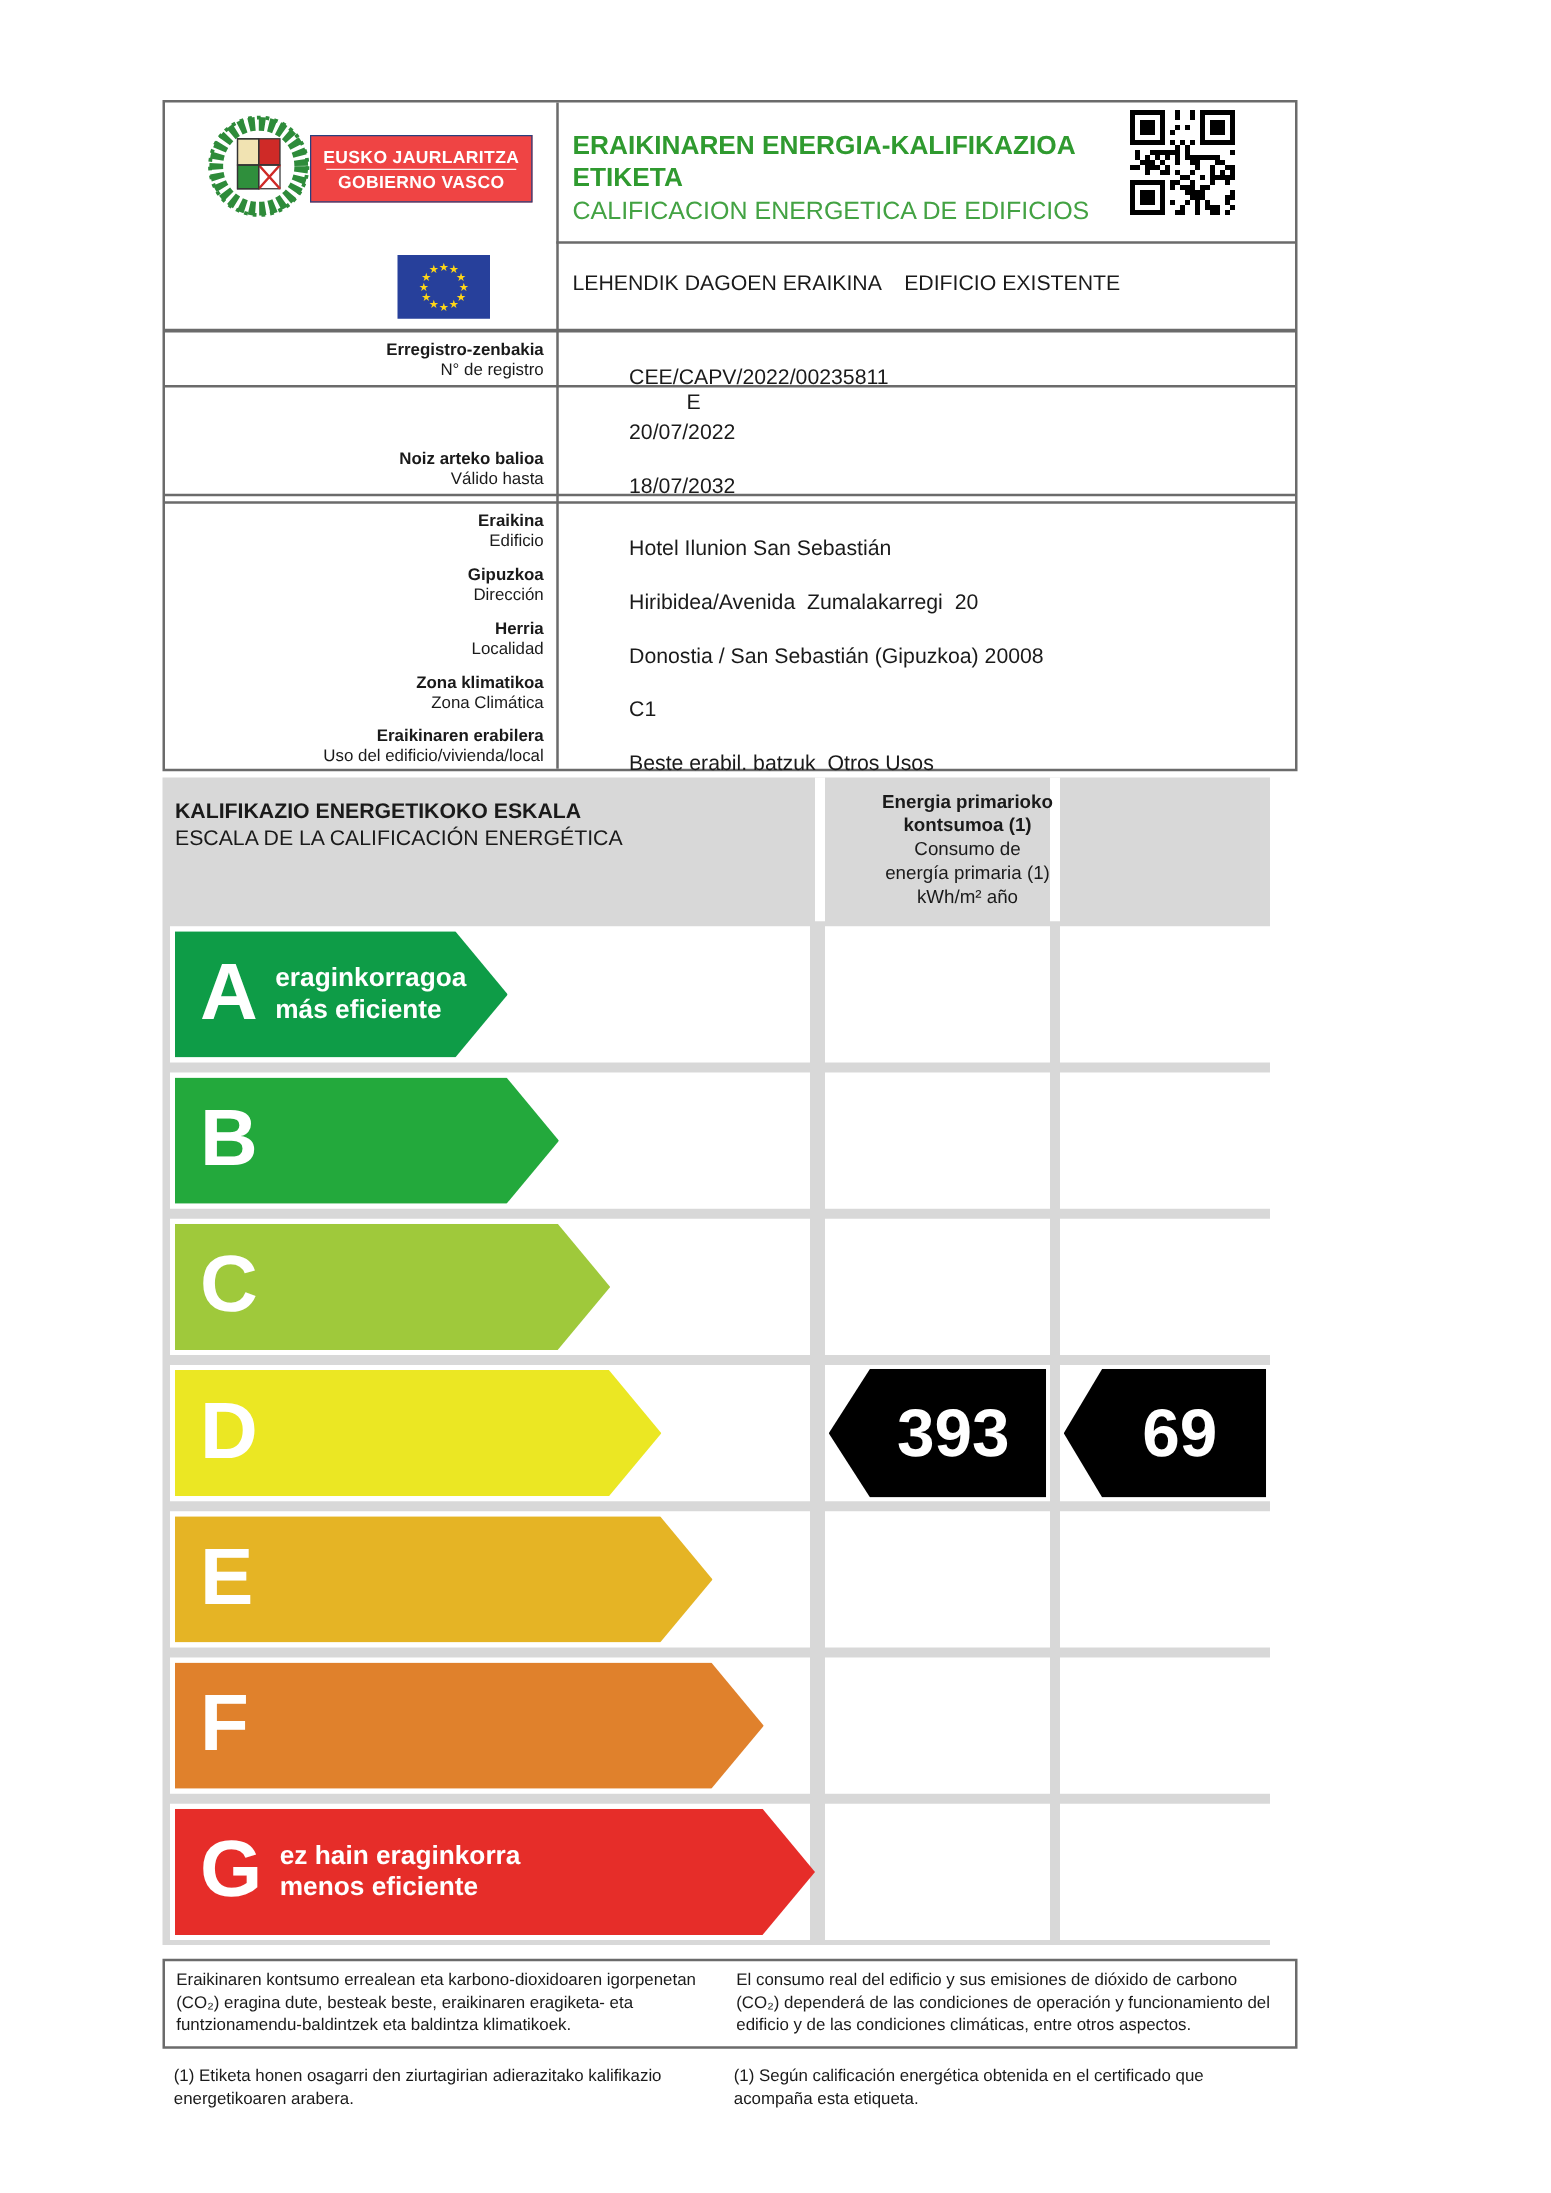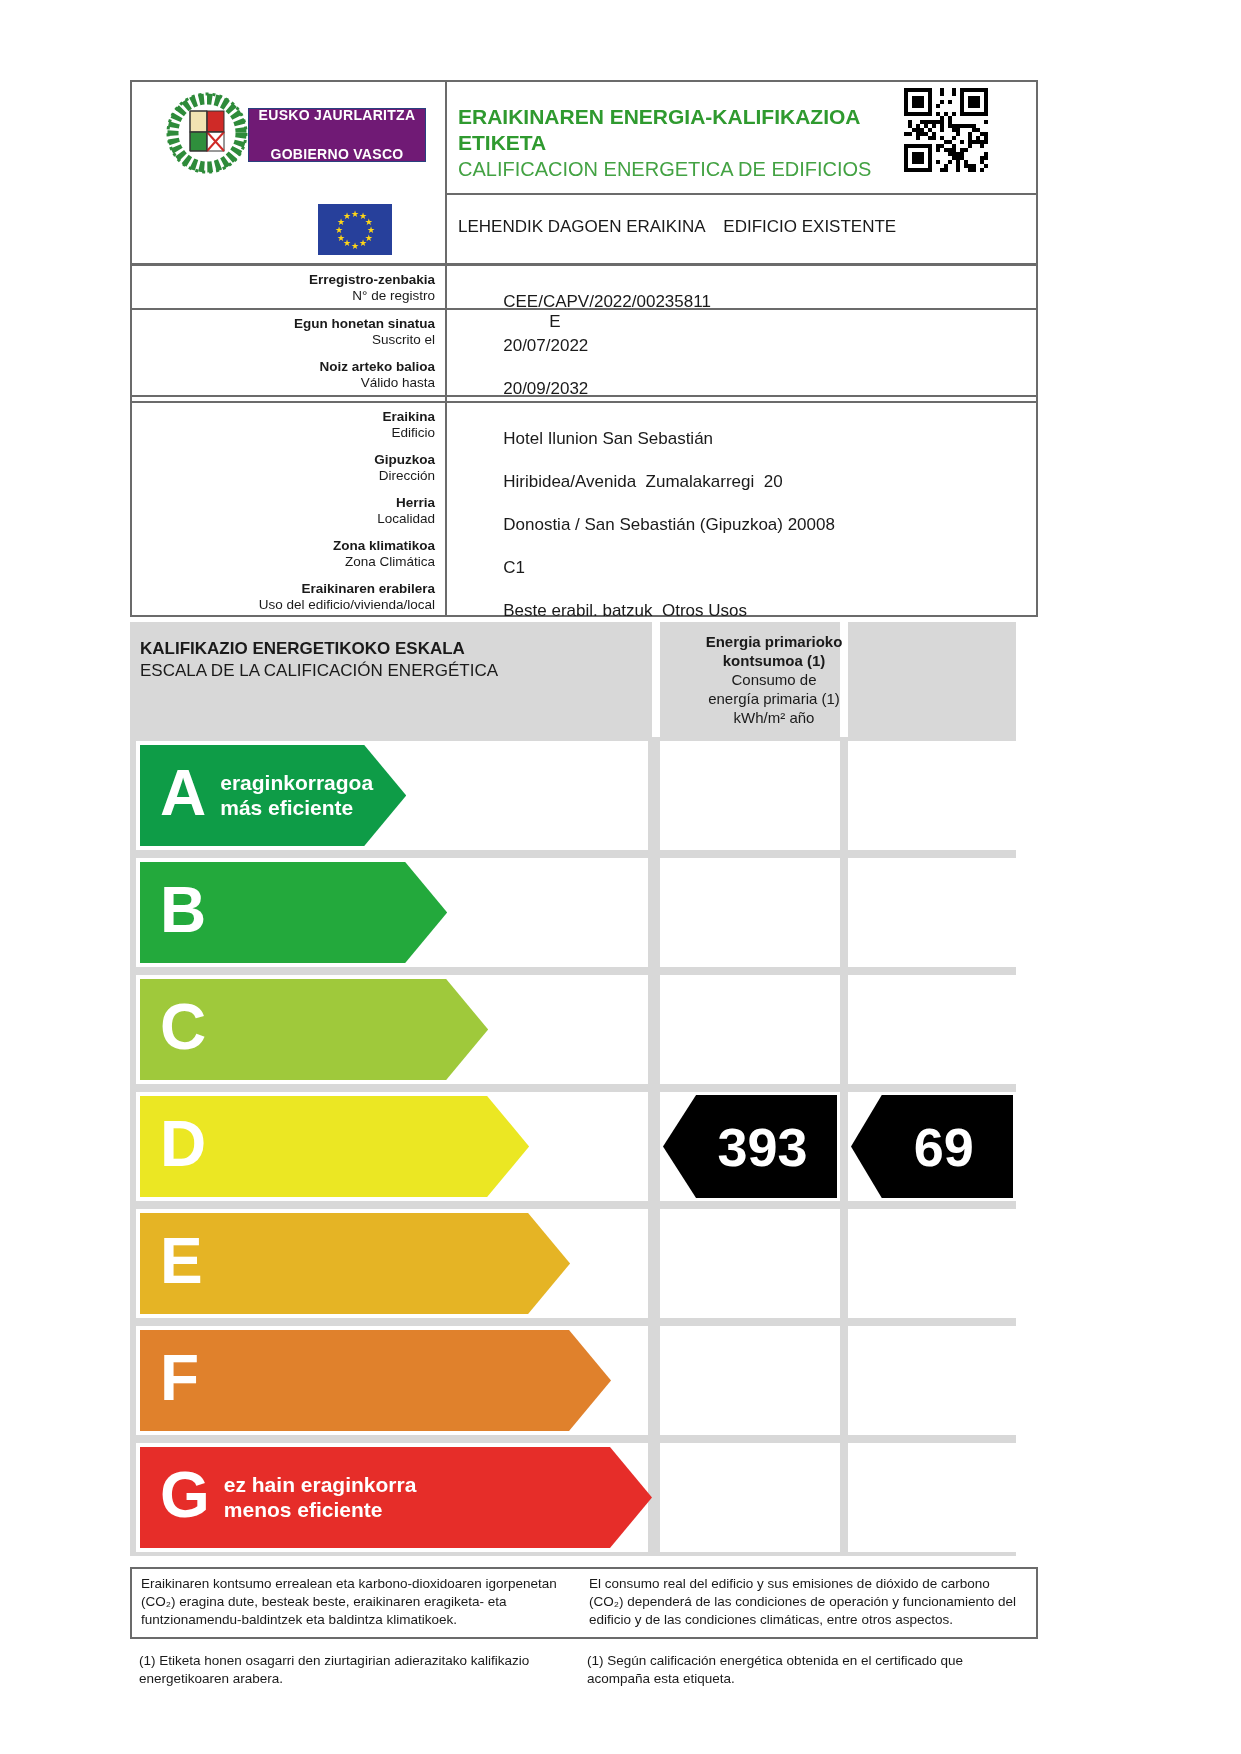--- a/index.html
+++ b/index.html
@@ -4,22 +4,22 @@
 <style>
   html,body{margin:0;padding:0;background:#ffffff;}
   body{width:1241px;height:1754px;position:relative;font-family:"Liberation Sans",sans-serif;color:#1a1a1a;}
   
   .info-box{position:absolute;left:130px;top:80px;width:904px;height:533px;border:2px solid #6b6b6b;background:#fff;}
   .vline{position:absolute;left:313px;top:0;height:100%;width:2px;background:#6b6b6b;}
   .hline{position:absolute;left:0;right:0;height:2px;background:#6b6b6b;}
   .hline.partial{left:313px;}
   .hline.thick{height:3px;}
   .logo-emblem{position:absolute;left:34px;top:10px;width:82px;height:82px;}
-  .logo-banner{position:absolute;left:116px;top:26px;width:176px;height:52px;background:#701a75;color:#fff;
-    display:flex;flex-direction:column;justify-content:center;align-items:center;gap:12px;border:1px solid #28407e;}
+  .logo-banner{position:absolute;left:116px;top:26px;width:176px;height:52px;background:#ef4444;color:#fff;
+    display:flex;flex-direction:column;justify-content:center;align-items:center;gap:2px;border:1px solid #28407e;}
   .logo-banner .bl{font-size:14px;font-weight:bold;letter-spacing:.3px;line-height:15px;}
   .logo-banner .sep{width:86%;height:1px;background:#ffffff;opacity:.9;}
   .title-block{position:absolute;left:326px;top:22px;right:120px;}
   .title-eu{font-size:21px;font-weight:bold;color:#2f9a2f;line-height:26px;}
   .title-es{font-size:20px;color:#43a243;line-height:26px;}
   .qr{position:absolute;left:772px;top:6px;width:88px;height:88px;background:#fff;}
   .row-eu{position:absolute;left:0;top:113px;height:68px;width:100%;}
   .eu-flag{position:absolute;left:186px;top:9px;width:74px;height:51px;background:#27409b;}
   .eu-text{position:absolute;left:326px;top:22px;font-size:17px;white-space:nowrap;}
   .eu-text .b{font-weight:normal;}
@@ -334,37 +334,33 @@
           <div class="l1">Erregistro-zenbakia</div>
           <div class="l2">N° de registro</div>
         </div>
         <div class="fval">
           <span>CEE/CAPV/2022/00235811</span>
           <span class="suffix">E</span>
         </div>
       </div>
 
       <div class="frow" style="top: 230px; height: 42px;">
-        <div class="flabel">
-          <div class="l1">Egun honetan sinatua</div>
-          <div class="l2">Suscrito el</div>
-        </div>
         <div class="fval">
           <span>20/07/2022</span>
           <span class="suffix"></span>
         </div>
       </div>
 
       <div class="frow" style="top: 273px; height: 42px;">
         <div class="flabel">
           <div class="l1">Noiz arteko balioa</div>
           <div class="l2">Válido hasta</div>
         </div>
         <div class="fval">
-          <span>20/09/2032</span>
+          <span>18/07/2032</span>
           <span class="suffix"></span>
         </div>
       </div>
     </div>
   <div class="hline" style="top:226px;"></div>
 
   <div class="hline" style="top:313px;"></div>
   <div class="hline" style="top:319px;"></div>
 
   <div id="building-rows">

